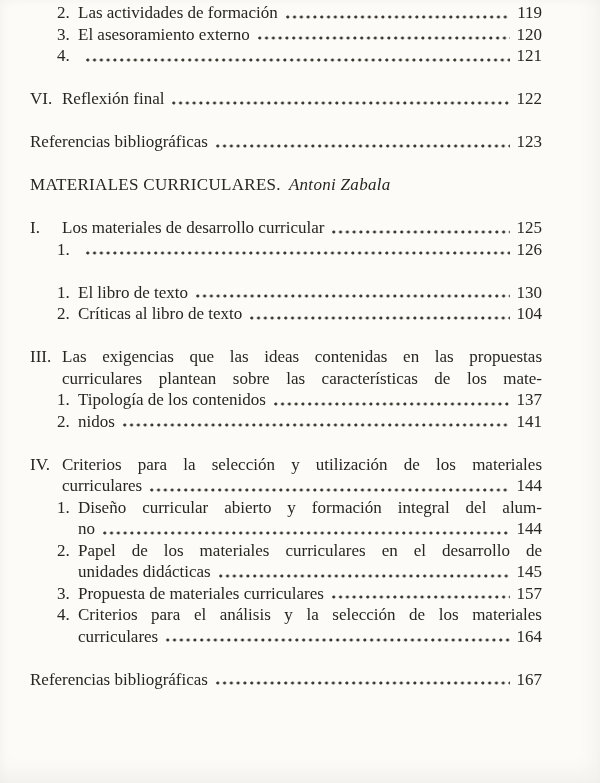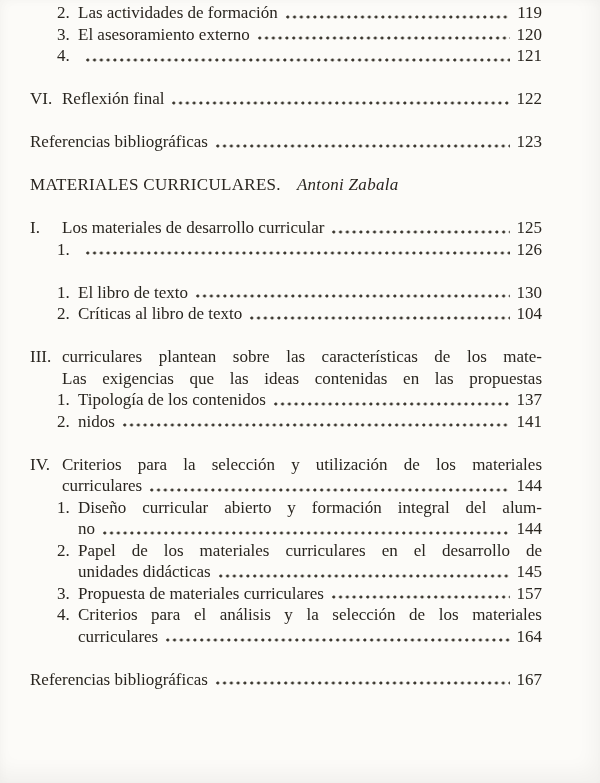--- a/index.html
+++ b/index.html
@@ -39,21 +39,21 @@
     background-image: radial-gradient(circle at 2.8px 3px, #3a362e 1.25px, rgba(0,0,0,0) 1.8px);
     background-size: 6.8px 6px;
     background-repeat: repeat-x;
   }
   .pagenum { flex: none; min-width: 28px; text-align: right; }
 
   .gap { height: 21.5px; }
 
   .heading { letter-spacing: 0.3px; white-space: nowrap; }
   .h-title { font-style: normal; }
-  .h-author { font-style: italic; margin-left: 16px; }
+  .h-author { font-style: italic; margin-left: 8px; }
 </style>
 </head>
 <body>
 
 <div class="page" style="background: rgb(252, 251, 248); color: rgb(41, 37, 31);">
   <div class="toc">
       <div class="entry lvl-sub">
         <div class="num">2.</div>
         <div class="content">
           <div class="last">
@@ -143,22 +143,22 @@
             <span class="txt">Críticas al libro de texto</span>
             <span class="leader"></span>
             <span class="pagenum">104</span>
           </div>
         </div>
       </div>
       <div class="gap"></div>
       <div class="entry lvl-roman">
         <div class="num">III.</div>
         <div class="content">
+          <div class="mid">Las exigencias que las ideas contenidas en las propuestas</div>
           <div class="mid">curriculares plantean sobre las características de los mate-</div>
-          <div class="mid">Las exigencias que las ideas contenidas en las propuestas</div>
         </div>
       </div>
       <div class="entry lvl-sub">
         <div class="num">1.</div>
         <div class="content">
           <div class="last">
             <span class="txt">Tipología de los contenidos</span>
             <span class="leader"></span>
             <span class="pagenum">137</span>
           </div>

